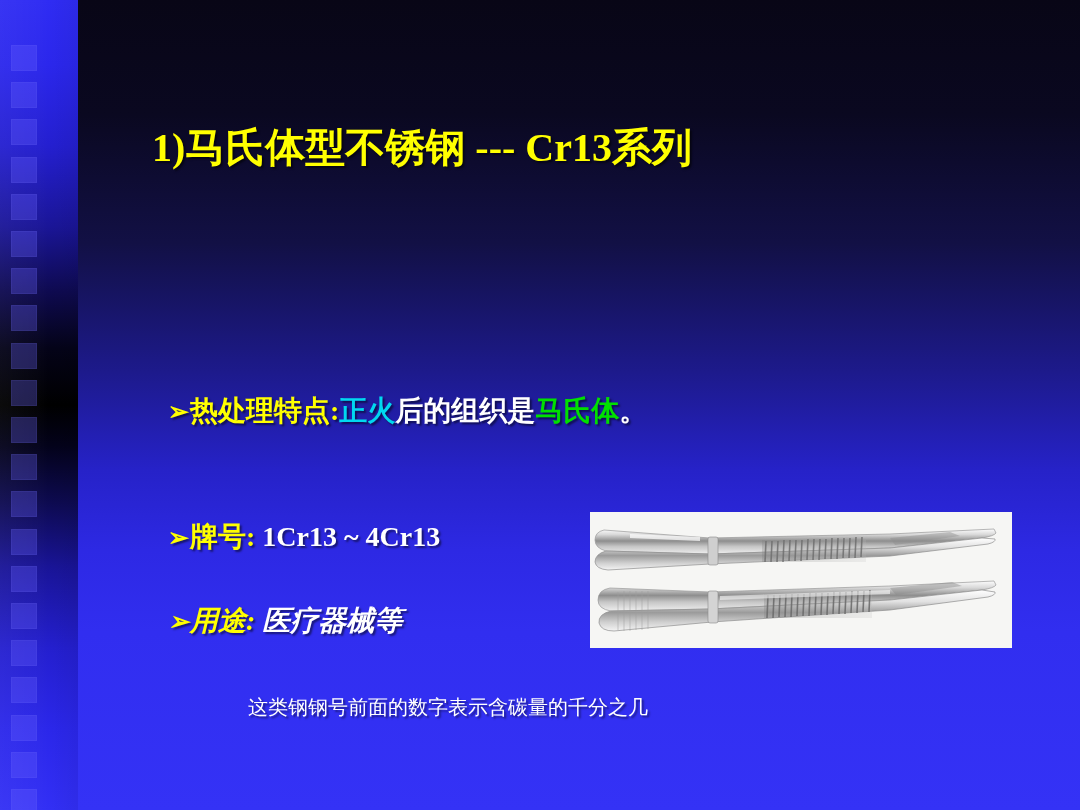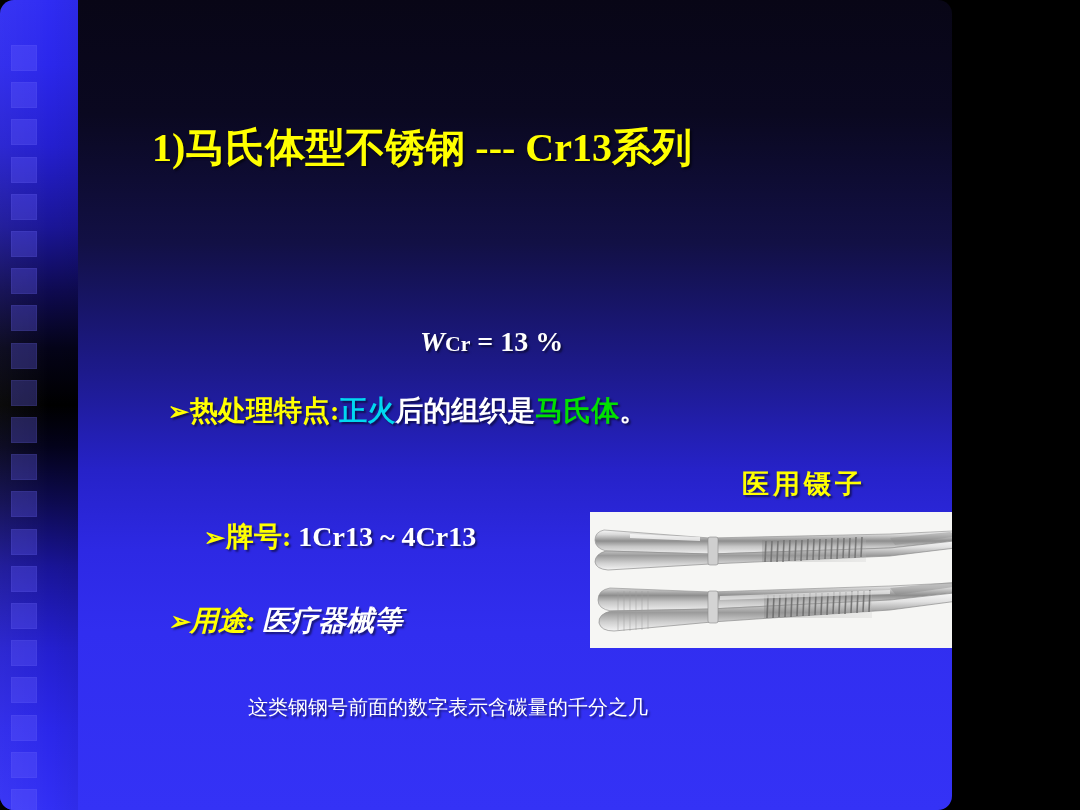--- a/index.html
+++ b/index.html
@@ -2,35 +2,34 @@
 <html><head>
 <meta charset="utf-8">
 <style>
   html, body {
     margin: 0;
     padding: 0;
     background: #000;
   }
   #slide {
     position: relative;
-    width: 952px;
+    width: 1080px;
     height: 810px;
     overflow: hidden;
     font-family: "Liberation Serif", "DejaVu Serif", serif;
     
     background: linear-gradient(to bottom,
         #080616 0%,
         #0a0820 14%,
         #121045 30%,
         #1d1a8c 46%,
         #2622c8 58%,
         #2d29e4 68%,
         #312ef0 78%,
         #3432f6 100%);
-    border-radius: 14px;
   }
 
   
   #sidebar {
     position: absolute;
     left: 0; top: 0;
     width: 78px; height: 810px;
     background: linear-gradient(to bottom,
         #2f2cf3 0%,
         #2b27ec 8%,
@@ -95,21 +94,21 @@
   .lbl { color: #ffff00; }
   .val { color: #ffffff; }
   .cyan { color: #00d8f0; }
   .green { color: #00e000; }
   .var  { font-style: italic; }
   .sub  { font-size: 0.78em; }
 
   #row-comp   { left: 168px; top: 282px; }
   #row-comp2  { left: 420px; top: 326px; }
   #row-heat   { left: 168px; top: 392px; }
-  #row-grade  { left: 168px; top: 518px; margin-left: 36px; }
+  #row-grade  { left: 168px; top: 518px; }
   #row-use    { left: 168px; top: 602px; font-style: italic; }
 
   
   #caption {
     position: absolute;
     left: 742px;
     top: 466px;
     color: #ffff00;
     font-size: 27px;
     font-weight: bold;
@@ -167,37 +166,33 @@
         <div class="chip" style="top: 677.4px;"></div>
         <div class="chip" style="top: 714.6px;"></div>
         <div class="chip" style="top: 751.8px;"></div>
         <div class="chip" style="top: 789px;"></div>
       </div>
   </div>
 
   <div id="title">1)马氏体型不锈钢 --- Cr13系列</div>
 
 
-  <div class="bullet-row" id="row-comp2">
-    <span class="val var">W</span><span class="val sub">Cr</span><span class="val"> = 13 %</span>
-  </div>
 
   <div class="bullet-row" id="row-heat">
     <span class="arrow">➢</span><span class="lbl">热处理特点:</span><span class="cyan">正火</span><span class="val">后的组织是</span><span class="green">马氏体</span><span class="val">。</span>
   </div>
 
   <div class="bullet-row" id="row-grade">
     <span class="arrow">➢</span><span class="lbl">牌号:</span><span class="val"> 1Cr13 ~ 4Cr13</span>
   </div>
 
   <div class="bullet-row" id="row-use">
     <span class="arrow">➢</span><span class="lbl">用途:</span><span class="val"> 医疗器械等</span>
   </div>
 
-  <div id="caption">医用镊子</div>
 
   <div id="photo">
     <svg width="422" height="136" viewBox="0 0 422 136">
       <defs>
         <linearGradient id="steelA" x1="0" y1="0" x2="0" y2="1">
           <stop offset="0%" stop-color="#fdfdfd"></stop>
           <stop offset="22%" stop-color="#d9d9d9"></stop>
           <stop offset="48%" stop-color="#8e8e8e"></stop>
           <stop offset="70%" stop-color="#c6c6c6"></stop>
           <stop offset="100%" stop-color="#efefef"></stop>

